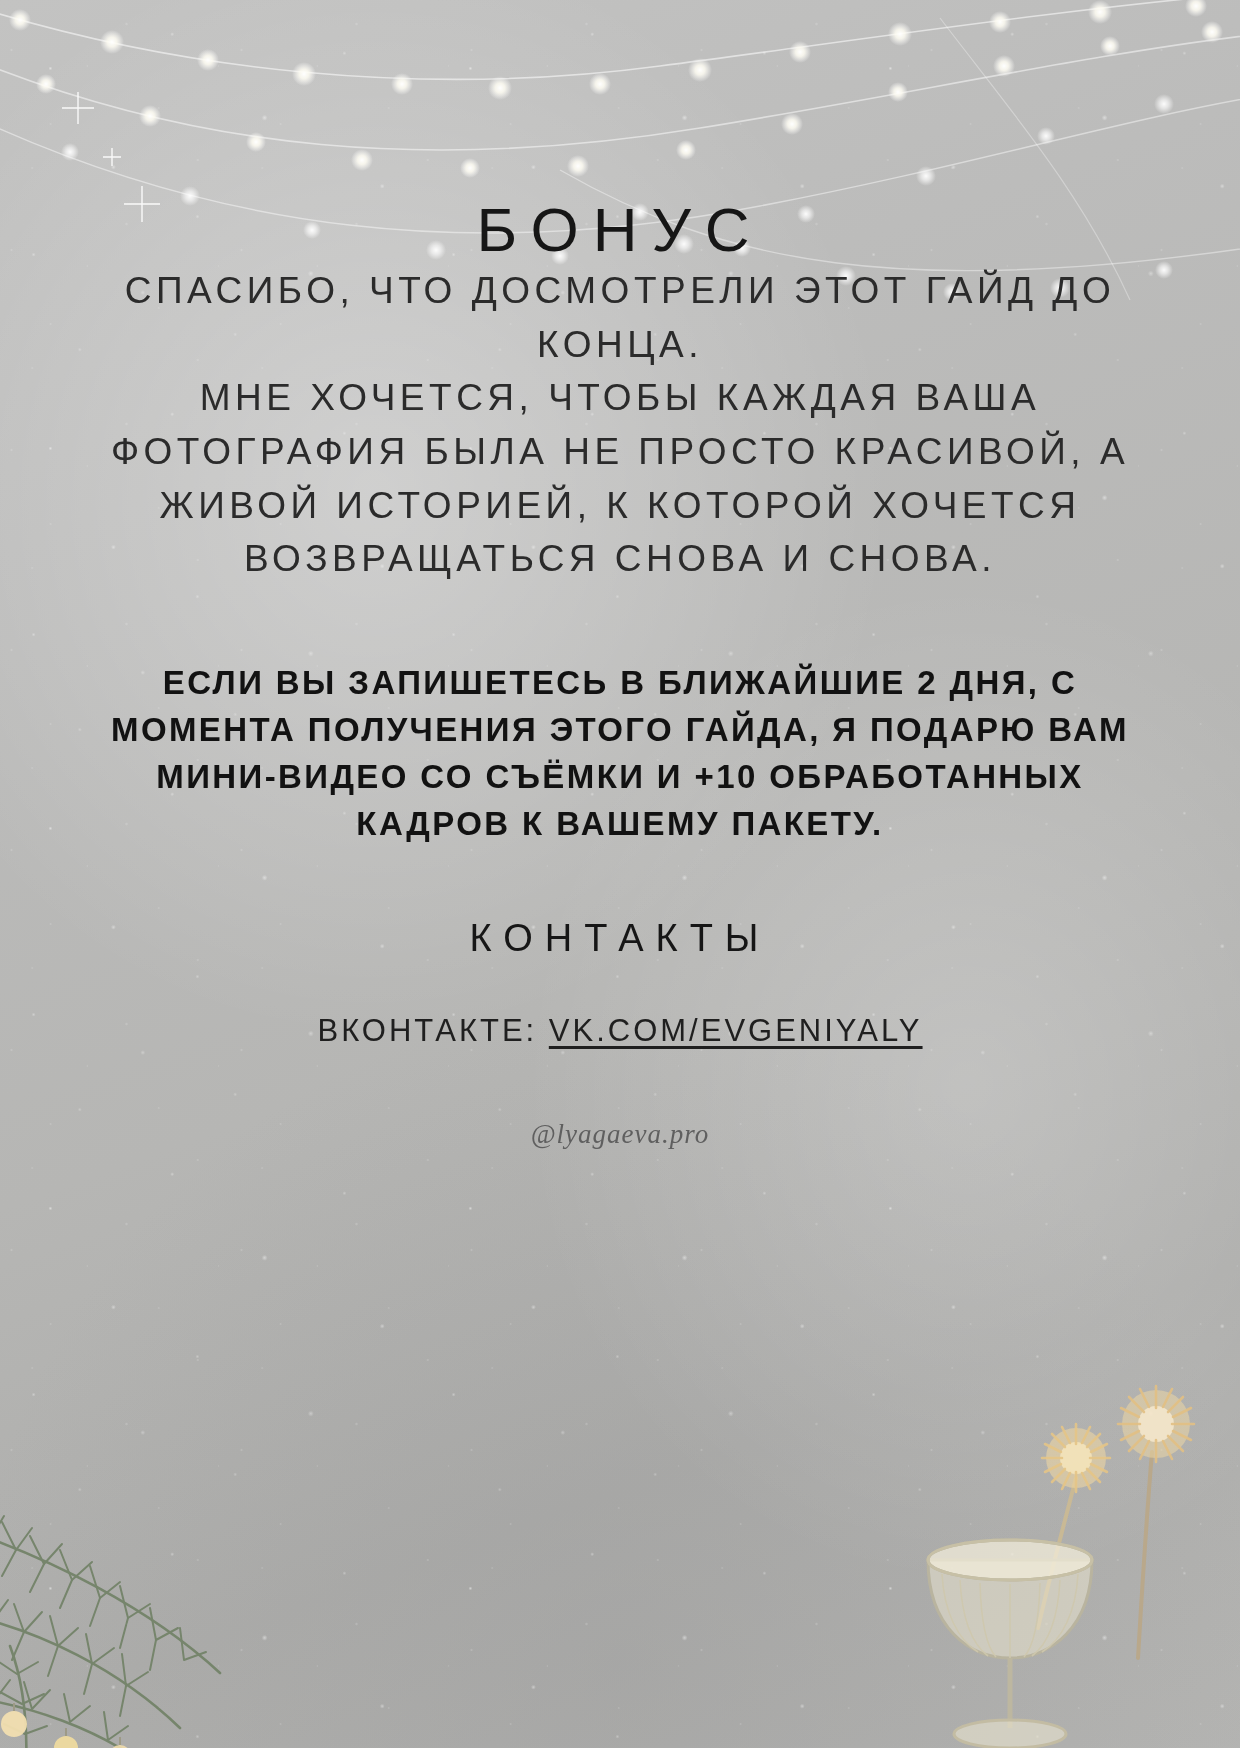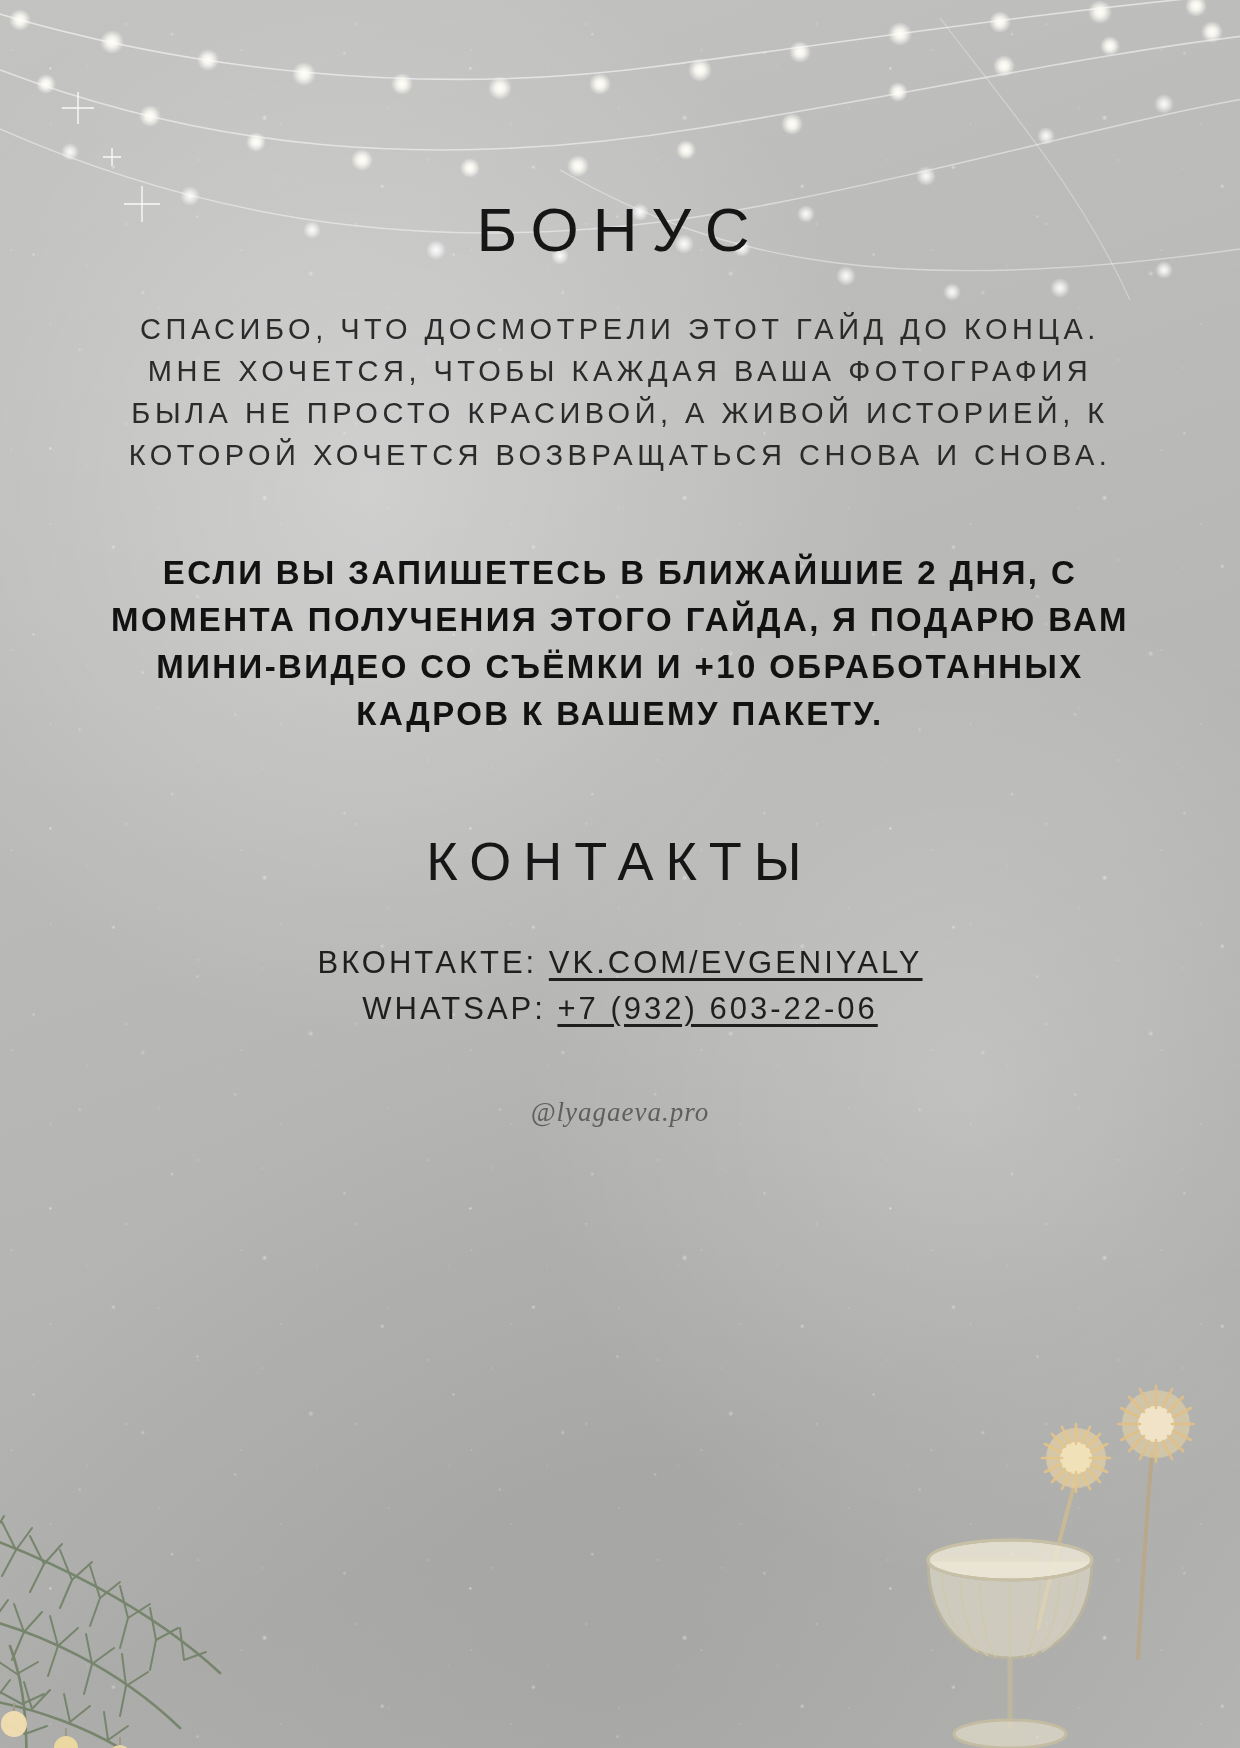--- a/index.html
+++ b/index.html
@@ -83,42 +83,41 @@
   .title {
     font-size: 62px;
     letter-spacing: 14px;
     font-weight: 400;
     color: #161616;
     margin-top: 196px;
     line-height: 1.1;
   }
 
   .intro {
-    margin-top: 44px;
-    font-size: 29px;
+    font-size: 37px;
     letter-spacing: 4.5px;
     line-height: 1.45;
     font-weight: 400;
     color: #2b2b2b;
     padding: 0 96px;
   }
 
   .offer {
     margin-top: 74px;
     font-size: 33px;
     letter-spacing: 2.4px;
     line-height: 1.42;
     font-weight: 700;
     color: #121212;
     padding: 0 90px;
   }
 
   .contacts-title {
-    margin-top: 92px;
-    font-size: 54px;
+    margin-top: 70px;
+    font-size: 38px;
     letter-spacing: 12px;
     font-weight: 400;
     color: #161616;
   }
 
   .contacts-list {
     margin-top: 48px;
     font-size: 31px;
     letter-spacing: 3px;
     line-height: 1.5;
@@ -238,23 +237,20 @@
 МНЕ ХОЧЕТСЯ, ЧТОБЫ КАЖДАЯ ВАША ФОТОГРАФИЯ БЫЛА НЕ ПРОСТО КРАСИВОЙ, А ЖИВОЙ ИСТОРИЕЙ, К КОТОРОЙ ХОЧЕТСЯ ВОЗВРАЩАТЬСЯ СНОВА И СНОВА.</p>
 
     <p class="offer">ЕСЛИ ВЫ ЗАПИШЕТЕСЬ В БЛИЖАЙШИЕ 2 ДНЯ, С МОМЕНТА ПОЛУЧЕНИЯ ЭТОГО ГАЙДА, Я ПОДАРЮ ВАМ МИНИ-ВИДЕО СО СЪЁМКИ И +10 ОБРАБОТАННЫХ КАДРОВ К ВАШЕМУ ПАКЕТУ.</p>
 
     <h2 class="contacts-title">КОНТАКТЫ</h2>
 
     <div class="contacts-list">
       <div class="row">
         <span class="label">ВКОНТАКТЕ: </span><span class="value">VK.COM/EVGENIYALY</span>
       </div>
-      <div class="row">
-        <span class="label">WHATSAP: </span><span class="value">+7 (932) 603-22-06</span>
-      </div>
     </div>
 
     <div class="handle">@lyagaeva.pro</div>
   </div>
 
   <svg class="fir" viewBox="0 0 430 360" xmlns="http://www.w3.org/2000/svg">
     <g stroke="#76856c" stroke-width="2.6" fill="none" stroke-linecap="round">
 
       <path d="M-10,120 C 80,150 180,200 250,265"></path>
       <g stroke-width="2">

